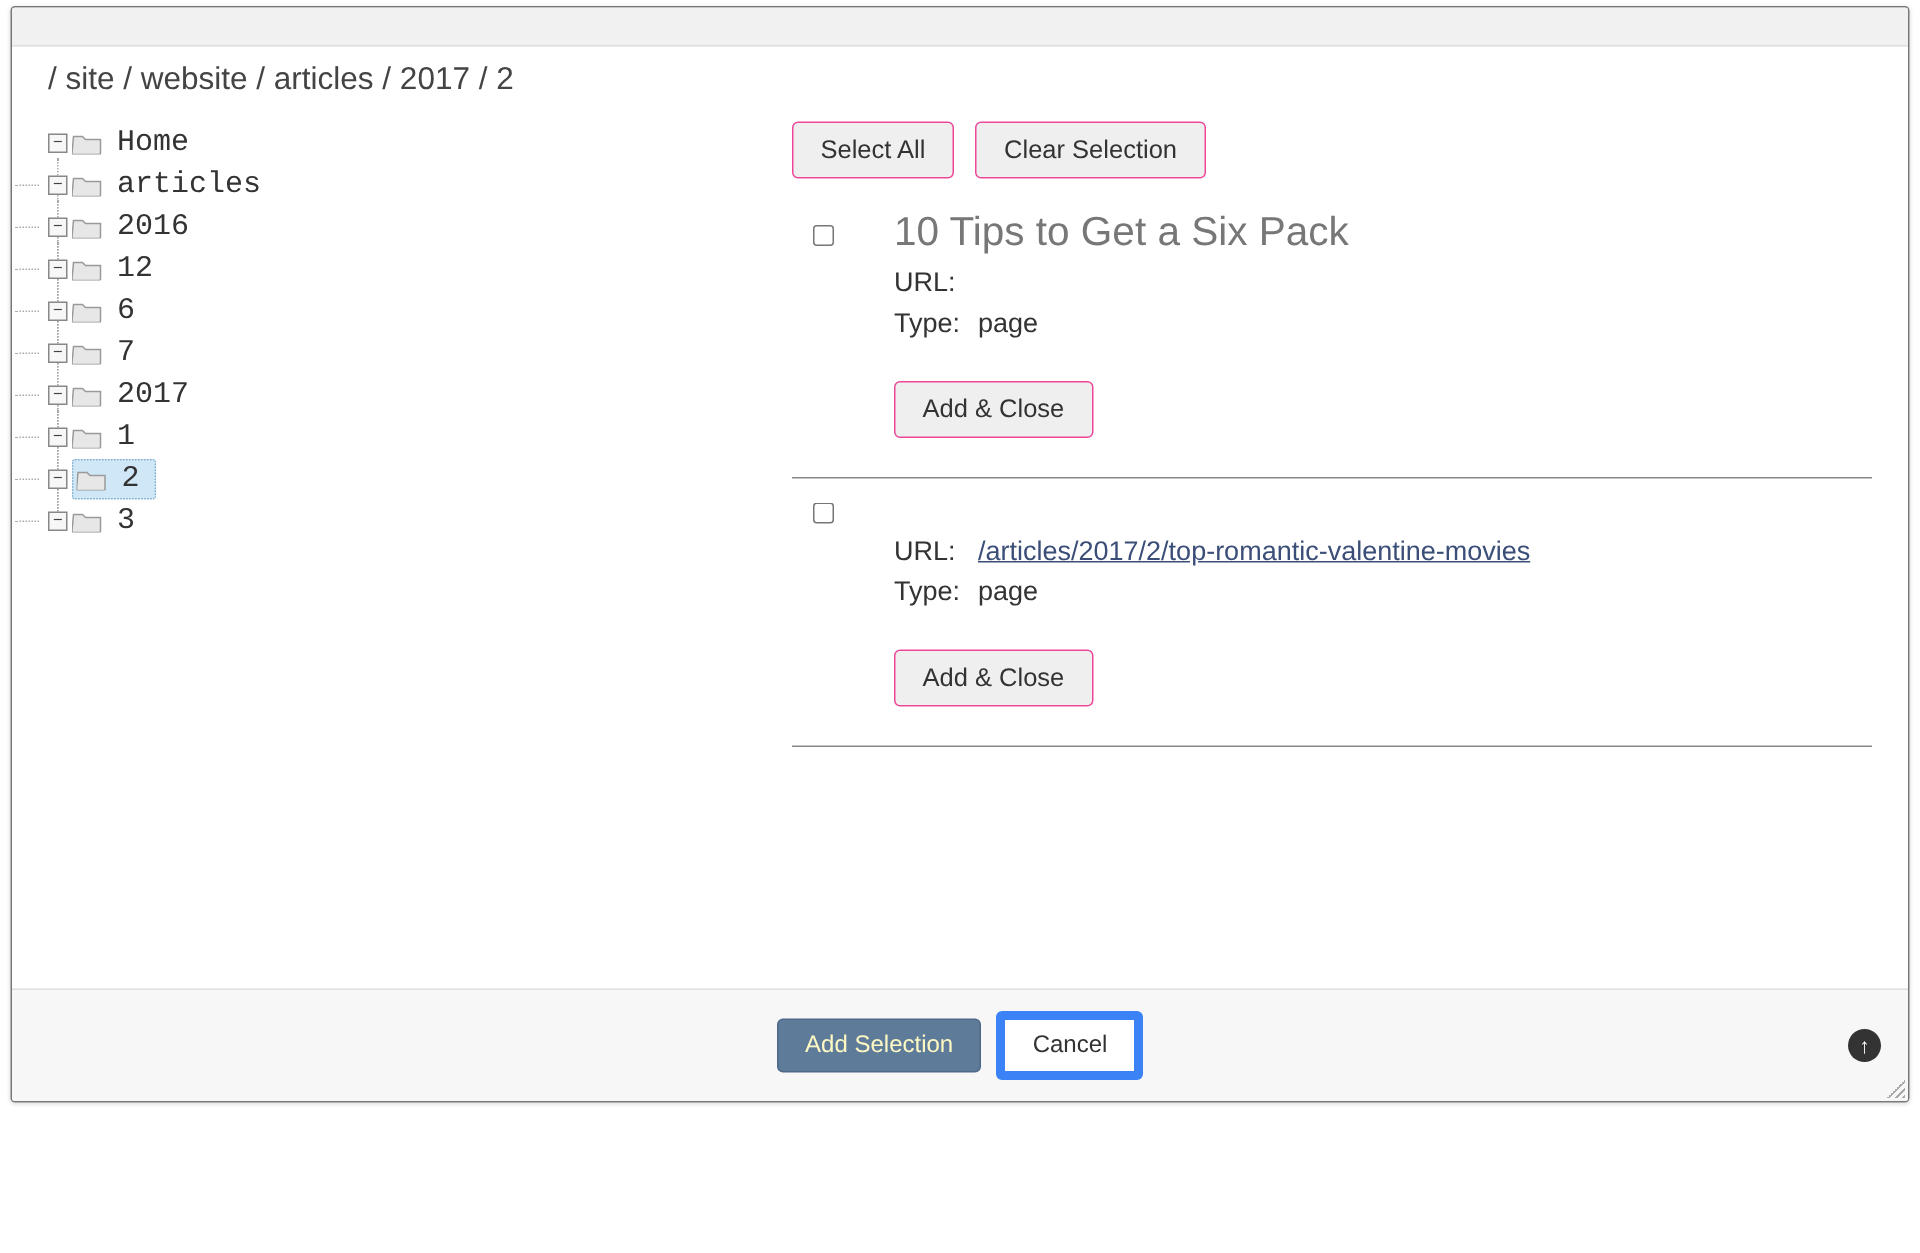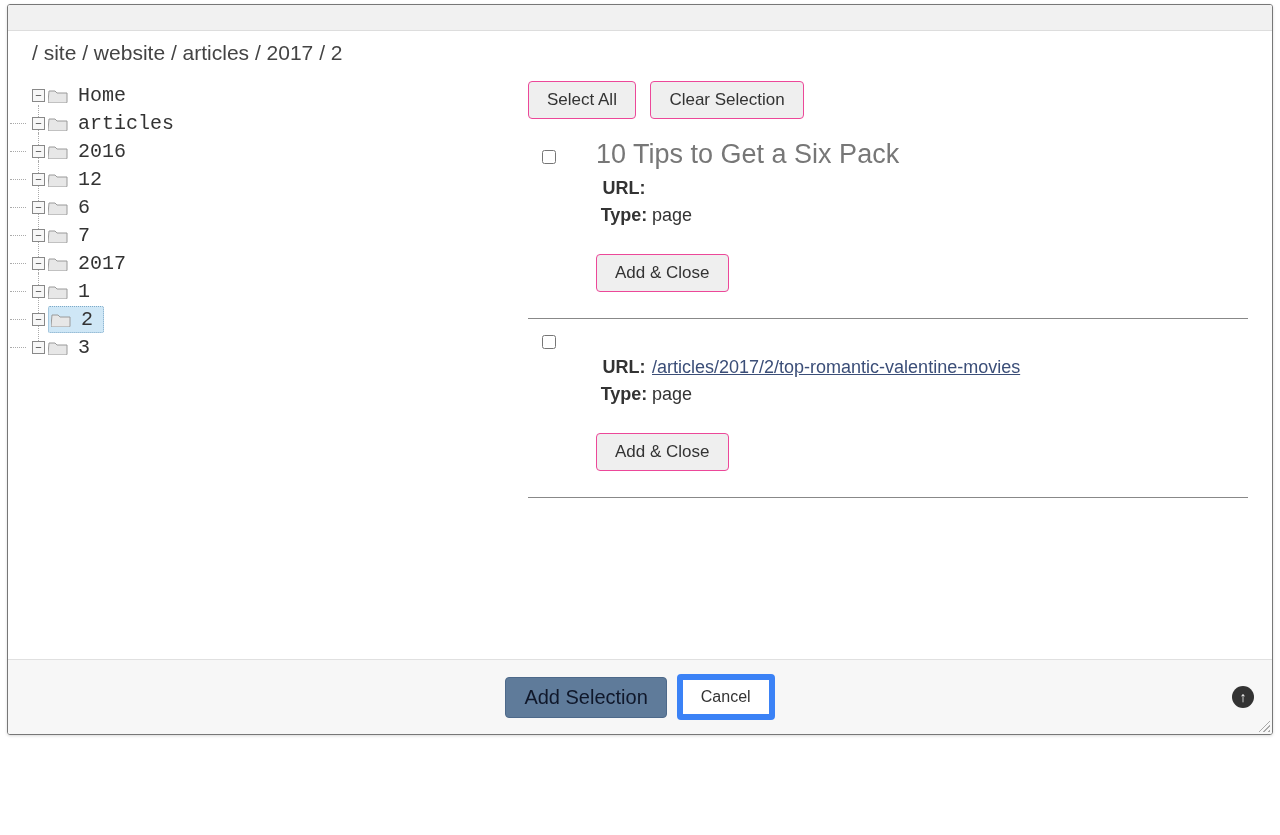--- a/index.html
+++ b/index.html
@@ -133,39 +133,39 @@
 }
 .item-title {
   font-size: 27px;
   color: #777;
 }
 .meta-row {
   display: flex;
   margin: 6px 0 0 68px;
   font-size: 18px;
 }
-.meta-label { font-weight: 700; min-width: 56px; text-align: center; }
+.meta-label { font-weight: 400; min-width: 56px; }
 .meta-val a { color: #3b4e78; text-decoration: underline; }
 .item-actions { margin: 28px 0 0 68px; }
 .footer {
   background: #f7f7f7;
   border-top: 1px solid #e0e0e0;
   padding: 14px 0;
   display: flex;
   justify-content: center;
   align-items: center;
   position: relative;
 }
 .btn-primary {
   background: #5f7b9a;
   border: 1px solid #4d698a;
-  color: #0f172a;
+  color: #fef9c3;
   border-radius: 4px;
   padding: 8px 18px;
-  font-size: 20px;
+  font-size: 16px;
   cursor: pointer;
 }
 .btn-secondary {
   background: #fff;
   border: 6px solid #3b82f6;
   color: #333;
   border-radius: 4px;
   padding: 8px 18px;
   font-size: 16px;
   margin-left: 10px;

